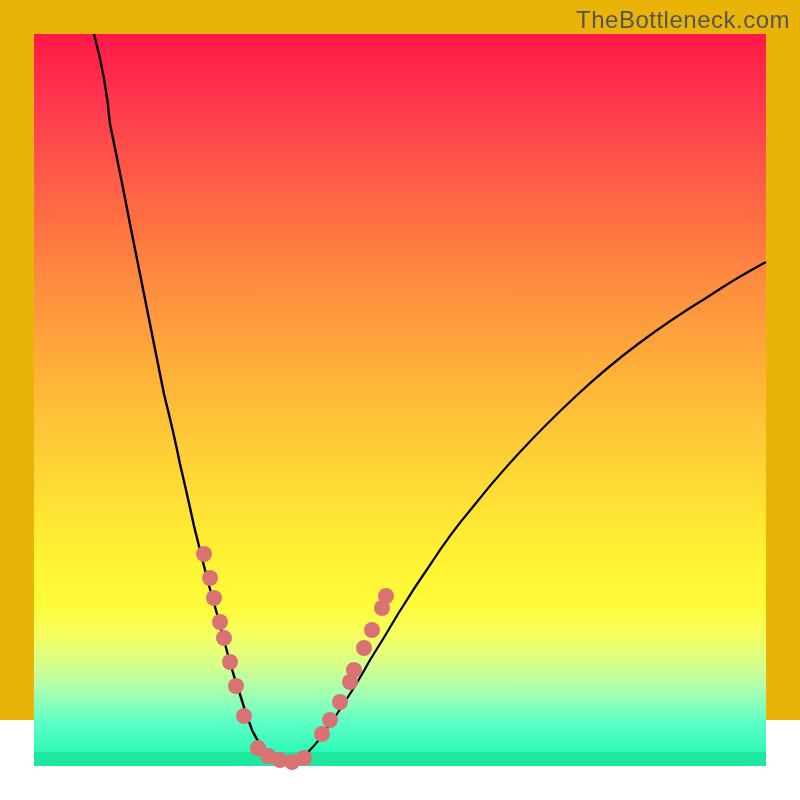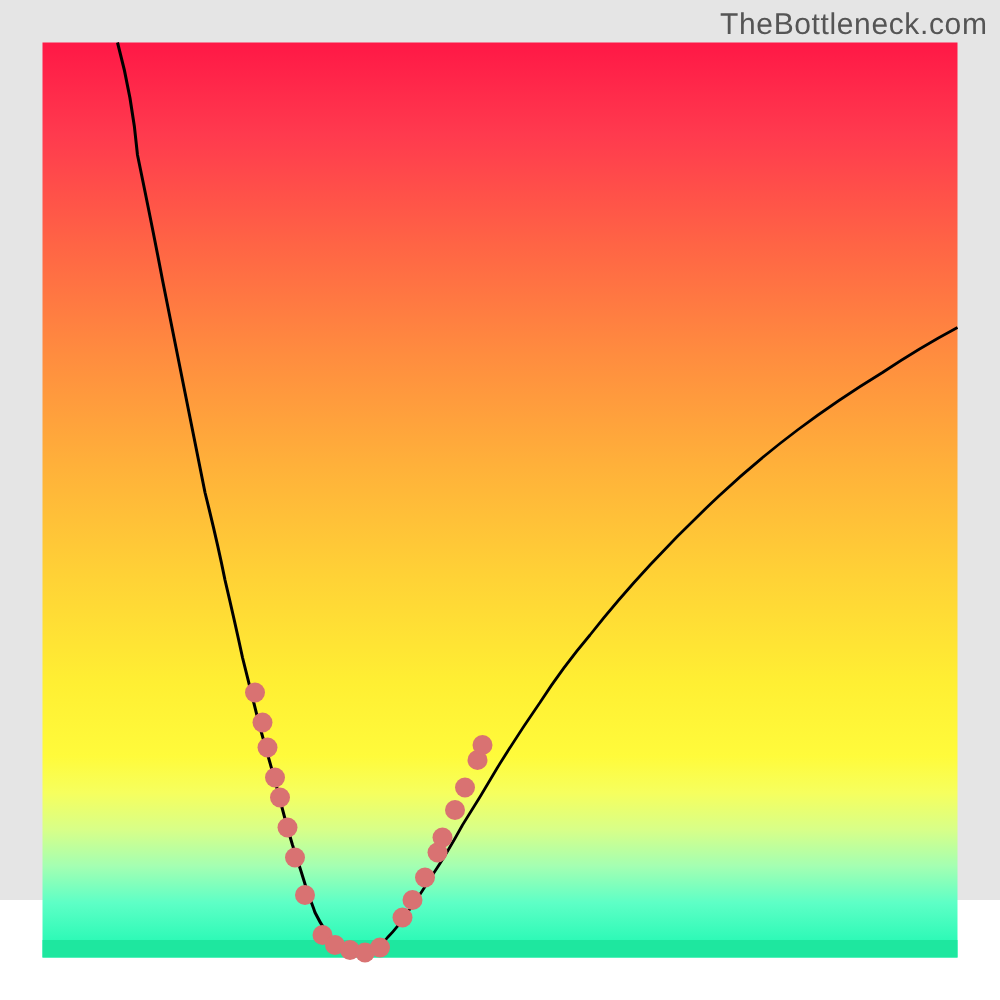--- a/index.html
+++ b/index.html
@@ -7,21 +7,21 @@
     padding: 0;
     width: 800px;
     height: 800px;
     overflow: hidden;
     font-family: Arial, Helvetica, sans-serif;
   }
   .canvas {
     position: relative;
     width: 800px;
     height: 720px;
-    background: #e5e5e5;
+    background: #eab308;
   }
   .plot-area {
     position: absolute;
     left: 34px;
     top: 34px;
     width: 732px;
     height: 732px;
     
     background: linear-gradient(
       to bottom,

